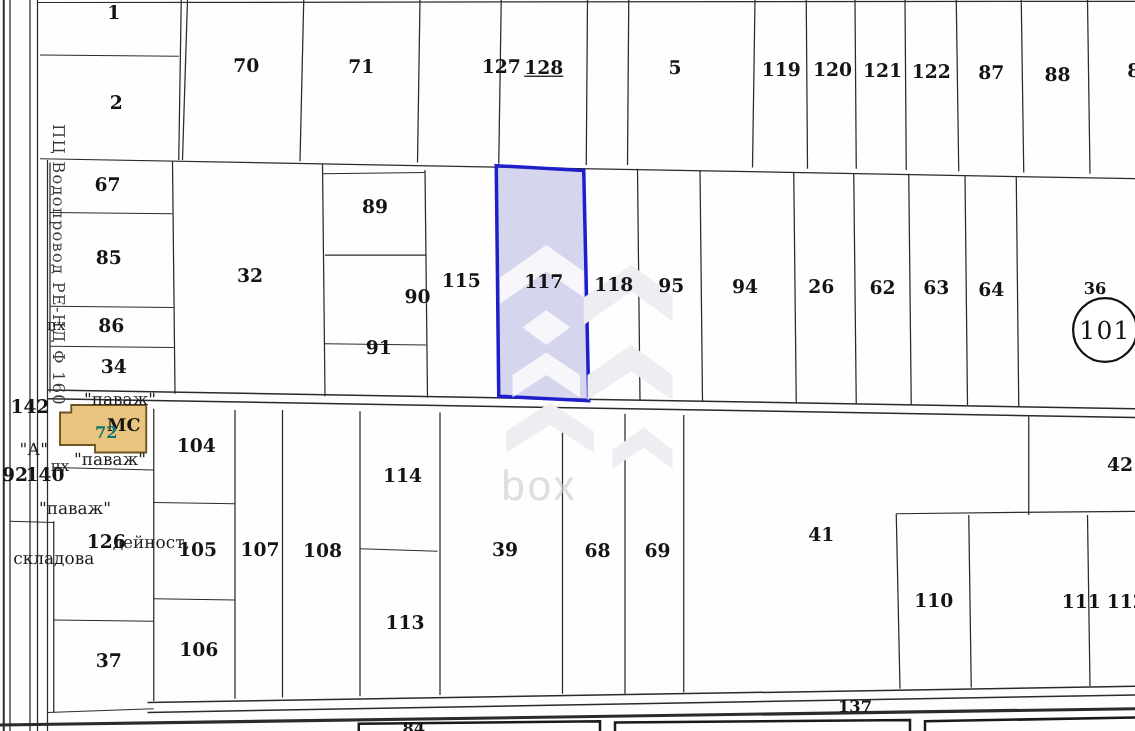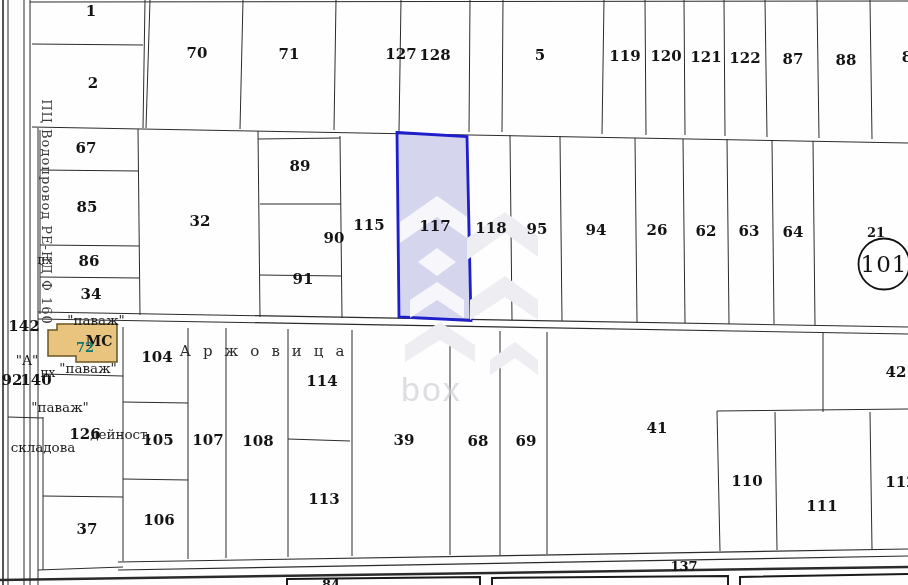--- a/index.html
+++ b/index.html
@@ -3,21 +3,21 @@
 <meta charset="utf-8">
 <style>
   html,body{margin:0;padding:0;background:#fff;}
   #map{position:relative;width:908px;height:585px;background:#fefefe;overflow:hidden;
        font-family:"Liberation Serif",serif;}
   #map svg{position:absolute;left:0;top:0;}
   .lbl{position:absolute;transform:translate(-50%,-50%);white-space:nowrap;color:#141414;
        font-family:"DejaVu Serif","Liberation Serif",serif;line-height:1;}
   .num{font-size:15px;font-weight:700;}
   .num-sm{font-size:13px;font-weight:700;}
-  .num-lg{font-size:23px;font-weight:400;letter-spacing:1px;}
+  .num-lg{font-size:20px;font-weight:400;letter-spacing:1px;}
   .small{font-size:12px;font-weight:400;color:#222;}
   .note{font-size:13.5px;font-weight:400;color:#1c1c1c;}
   .street{font-size:15px;font-weight:400;letter-spacing:12px;color:#2a2a2a;}
   .b72{font-size:13px;font-weight:700;color:#0f766e;}
   .mc{font-size:14px;font-weight:700;}
   .vtext{font-size:13px;color:#3c3c3c;transform:translate(-50%,-50%) rotate(90deg);letter-spacing:1px;}
   .wm{position:absolute;font-family:"Liberation Sans",sans-serif;font-weight:400;
       color:rgba(205,205,210,0.65);font-size:34px;letter-spacing:2px;line-height:1;}
 </style>
 </head>
@@ -133,21 +133,21 @@
   </svg>
 
   <div class="wm" style="left:401px;top:372px;">box</div>
 
   <div style="position:absolute;left:0;top:0;width:908px;height:585px;">
       <span class="lbl num" style="left: 91px; top: 11px;">1</span>
       <span class="lbl num" style="left: 93px; top: 83px;">2</span>
       <span class="lbl num" style="left: 197px; top: 53px;">70</span>
       <span class="lbl num" style="left: 289px; top: 54px;">71</span>
       <span class="lbl num" style="left: 370px; top: 54px; margin-left: 31px;">127</span>
-      <span class="lbl num" style="left: 435px; top: 55px;">128</span>
+      <span class="lbl num" style="left: 435px; top: 55px; text-decoration: underline;">128</span>
       <span class="lbl num" style="left: 540px; top: 55px;">5</span>
       <span class="lbl num" style="left: 625px; top: 56px;">119</span>
       <span class="lbl num" style="left: 666px; top: 56px;">120</span>
       <span class="lbl num" style="left: 706px; top: 57px;">121</span>
       <span class="lbl num" style="left: 745px; top: 58px;">122</span>
       <span class="lbl num" style="left: 793px; top: 59px;">87</span>
       <span class="lbl num" style="left: 846px; top: 60px;">88</span>
       <span class="lbl num" style="left: 907px; top: 57px;">8</span>
       <span class="lbl num" style="left: 86px; top: 148px;">67</span>
       <span class="lbl num" style="left: 87px; top: 207px;">85</span>
@@ -160,50 +160,49 @@
       <span class="lbl num" style="left: 303px; top: 279px;">91</span>
       <span class="lbl num" style="left: 369px; top: 225px;">115</span>
       <span class="lbl num" style="left: 435px; top: 226px;">117</span>
       <span class="lbl num" style="left: 491px; top: 228px;">118</span>
       <span class="lbl num" style="left: 537px; top: 229px;">95</span>
       <span class="lbl num" style="left: 596px; top: 230px;">94</span>
       <span class="lbl num" style="left: 657px; top: 230px;">26</span>
       <span class="lbl num" style="left: 706px; top: 231px;">62</span>
       <span class="lbl num" style="left: 749px; top: 231px;">63</span>
       <span class="lbl num" style="left: 793px; top: 232px;">64</span>
-      <span class="lbl num-sm" style="left: 876px; top: 232px;">21</span>
+      <span class="lbl num-sm" style="left: 876px; top: 232px;">36</span>
       <span class="lbl num-lg" style="left: 884px; top: 264px;">101</span>
       <span class="lbl num" style="left: 24px; top: 326px;">142</span>
       <span class="lbl note" style="left: 27px; top: 361px;">"А"</span>
       <span class="lbl small" style="left: 48px; top: 373px;">пх</span>
       <span class="lbl num" style="left: 12px; top: 380px;">92</span>
       <span class="lbl num" style="left: 36px; top: 380px;">140</span>
       <span class="lbl note" style="left: 96px; top: 321px;">"паваж"</span>
       <span class="lbl note" style="left: 88px; top: 369px;">"паваж"</span>
       <span class="lbl note" style="left: 60px; top: 408px;">"паваж"</span>
       <span class="lbl note" style="left: 43px; top: 433px; margin-top: 15px;">складова</span>
       <span class="lbl num" style="left: 85px; top: 434px;">126</span>
       <span class="lbl note" style="left: 121px; top: 435px;">дейност,</span>
       <span class="lbl mc" style="left: 99px; top: 341px;">МС</span>
       <span class="lbl b72" style="left: 85px; top: 347px;">72</span>
-      <span class="lbl street" style="left: 268px; top: 351px;">Аржовица</span>
       <span class="lbl vtext" style="left: 46px; top: 212px;">ПЦ Водопровод РЕ-НД Ф 160</span>
       <span class="lbl num" style="left: 157px; top: 357px;">104</span>
       <span class="lbl num" style="left: 158px; top: 440px;">105</span>
       <span class="lbl num" style="left: 159px; top: 520px;">106</span>
       <span class="lbl num" style="left: 87px; top: 529px;">37</span>
       <span class="lbl num" style="left: 208px; top: 440px;">107</span>
       <span class="lbl num" style="left: 258px; top: 441px;">108</span>
       <span class="lbl num" style="left: 322px; top: 381px;">114</span>
       <span class="lbl num" style="left: 324px; top: 499px;">113</span>
       <span class="lbl num" style="left: 404px; top: 440px;">39</span>
       <span class="lbl num" style="left: 478px; top: 441px;">68</span>
       <span class="lbl num" style="left: 526px; top: 441px;">69</span>
       <span class="lbl num" style="left: 657px; top: 428px;">41</span>
       <span class="lbl num" style="left: 896px; top: 372px;">42</span>
       <span class="lbl num" style="left: 747px; top: 481px;">110</span>
-      <span class="lbl num" style="left: 822px; top: 482px; margin-top: 24px;">111</span>
+      <span class="lbl num" style="left: 865px; top: 482px;">111</span>
       <span class="lbl num" style="left: 901px; top: 482px;">112</span>
       <span class="lbl num-sm" style="left: 684px; top: 566px;">137</span>
       <span class="lbl num-sm" style="left: 331px; top: 584px;">84</span>
     </div>
 
 </div>
 
 </body></html>

